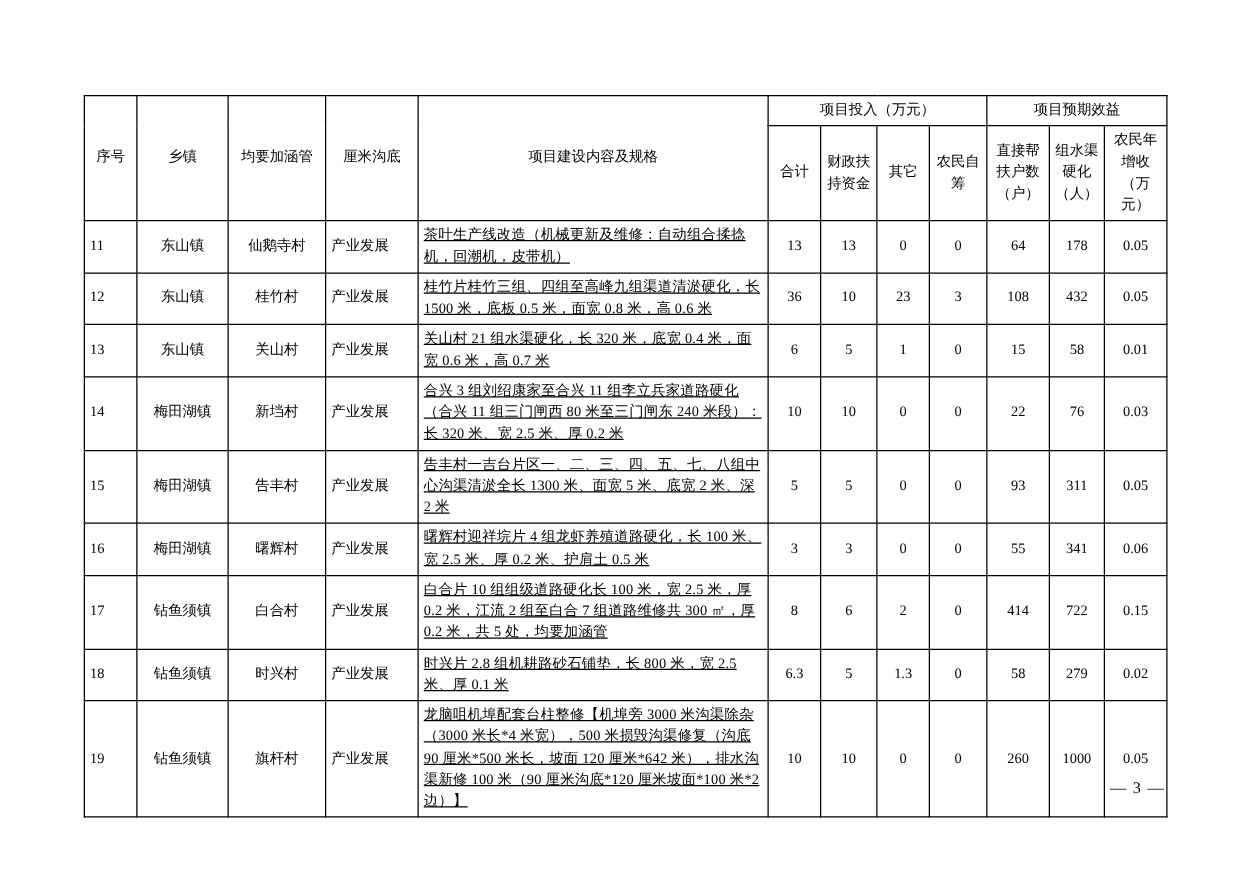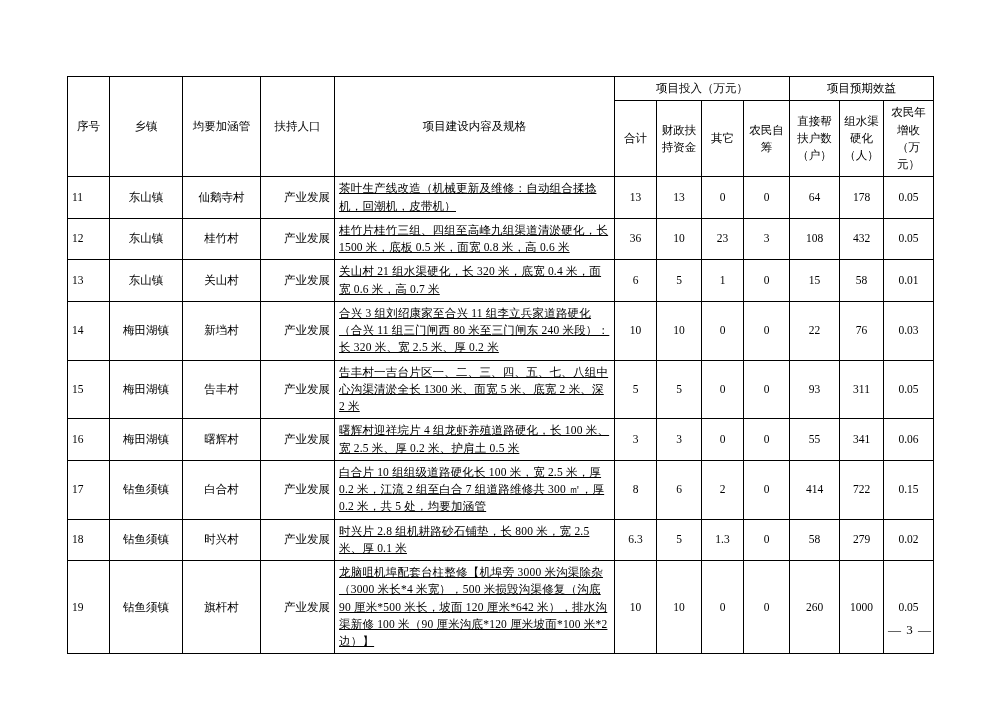--- a/index.html
+++ b/index.html
@@ -48,21 +48,21 @@
   .hdr-cell {
     font-size: 12.5px;
   }
   .hdr-narrow {
     font-size: 12px;
   }
   .num { text-align: center; font-size: 12px; }
   .idx { font-size: 12.5px; }
   .town { text-align: center; font-size: 12.5px; }
   .village { text-align: center; font-size: 12.5px; }
-  .cat { text-align: right; font-size: 12.5px; }
+  .cat { text-align: left; font-size: 12.5px; }
   .content {
     text-align: left;
     font-size: 12.2px;
     line-height: 1.55;
     letter-spacing: 0.2px;
     text-decoration: underline;
   }
   col.c-idx { width: 42px; }
   col.c-town { width: 73px; }
   col.c-village { width: 78px; }
@@ -101,21 +101,21 @@
       <col class="c-self">
       <col class="c-house">
       <col class="c-pop">
       <col class="c-income">
     </colgroup>
     <thead>
       <tr>
         <th rowspan="2" class="hdr-cell">序号</th>
         <th rowspan="2" class="hdr-cell">乡镇</th>
         <th rowspan="2" class="hdr-cell">均要加涵管</th>
-        <th rowspan="2" class="hdr-cell">扶持人口</th>
+        <th rowspan="2" class="hdr-cell">厘米沟底</th>
         <th rowspan="2" class="hdr-cell">项目建设内容及规格</th>
         <th colspan="4" class="hdr-group">项目投入（万元）</th>
         <th colspan="3" class="hdr-group">项目预期效益</th>
       </tr>
       <tr>
         <th class="hdr-narrow">合计</th>
         <th class="hdr-narrow">财政扶持资金</th>
         <th class="hdr-narrow">其它</th>
         <th class="hdr-narrow">农民自筹</th>
         <th class="hdr-narrow">直接帮扶户数（户）</th>

